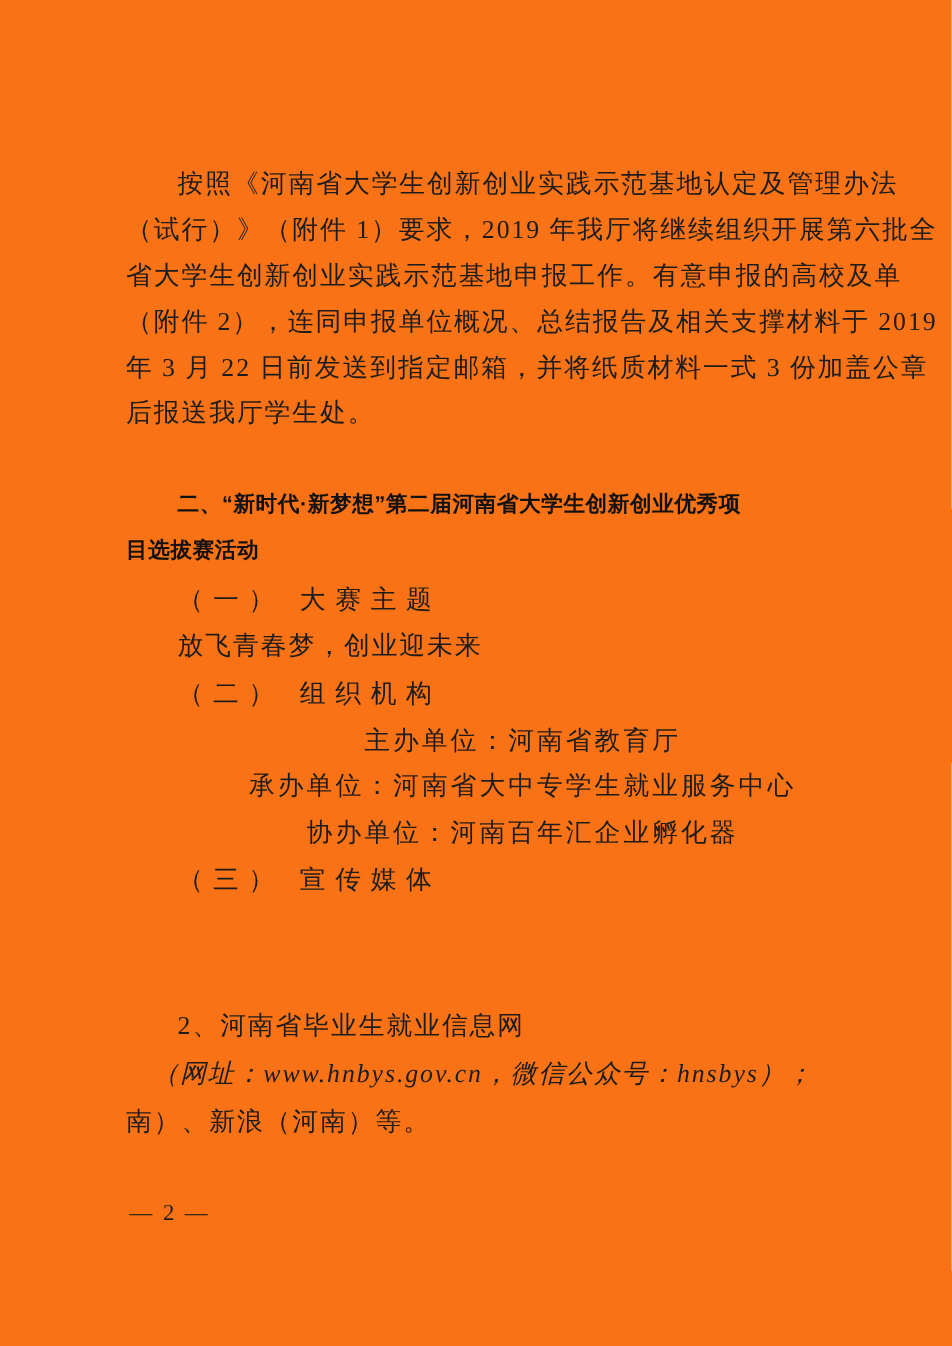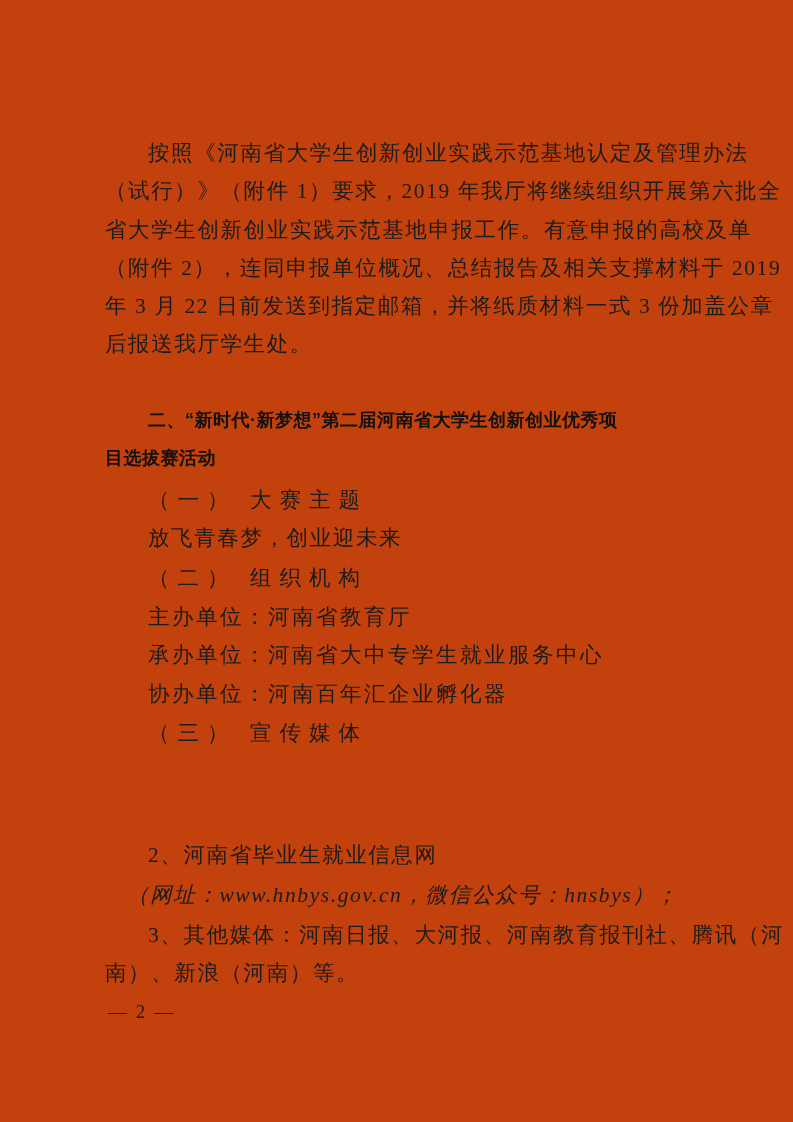--- a/index.html
+++ b/index.html
@@ -13,21 +13,21 @@
     position: relative;
     overflow: hidden;
     font-family: "Liberation Serif", "DejaVu Serif", serif;
     color: #1c1c1c;
   }
   .page {
     position: absolute;
     top: 0; left: 0;
     width: 793px;
     height: 1122px;
-    background: #c2410c;
+    background: #f97316;
   }
   .block {
     position: absolute;
     left: 105px;
     width: 618px;
   }
   .line {
     line-height: 38.3px;
     font-size: 21.5px;
     letter-spacing: 1.6px;
@@ -40,20 +40,21 @@
     font-weight: 700;
     font-size: 18px;
     letter-spacing: 0.5px;
     color: #111111;
   }
   .sub-line {
     letter-spacing: 8px;
   }
   .org-line {
     letter-spacing: 2.5px;
+    text-align: center;
   }
   .page-footer {
     position: absolute;
     left: 108px;
     top: 1000px;
     font-size: 19px;
     letter-spacing: 2px;
     line-height: 24px;
     color: #1c1c1c;
   }
@@ -102,19 +103,18 @@
 
   <section class="block" style="top:836px">
     <div class="line indent">2、河南省毕业生就业信息网</div>
   </section>
 
   <section class="block" style="top:876px">
     <div class="line indent-sm">（网址：www.hnbys.gov.cn，微信公众号：hnsbys）；</div>
   </section>
 
   <section class="block" style="top:916px">
-    <div class="line indent">3、其他媒体：河南日报、大河报、河南教育报刊社、腾讯（河</div>
     <div class="line">南）、新浪（河南）等。</div>
   </section>
 
   <div class="page-footer">— 2 —</div>
 
 </div>
 
 </body></html>

